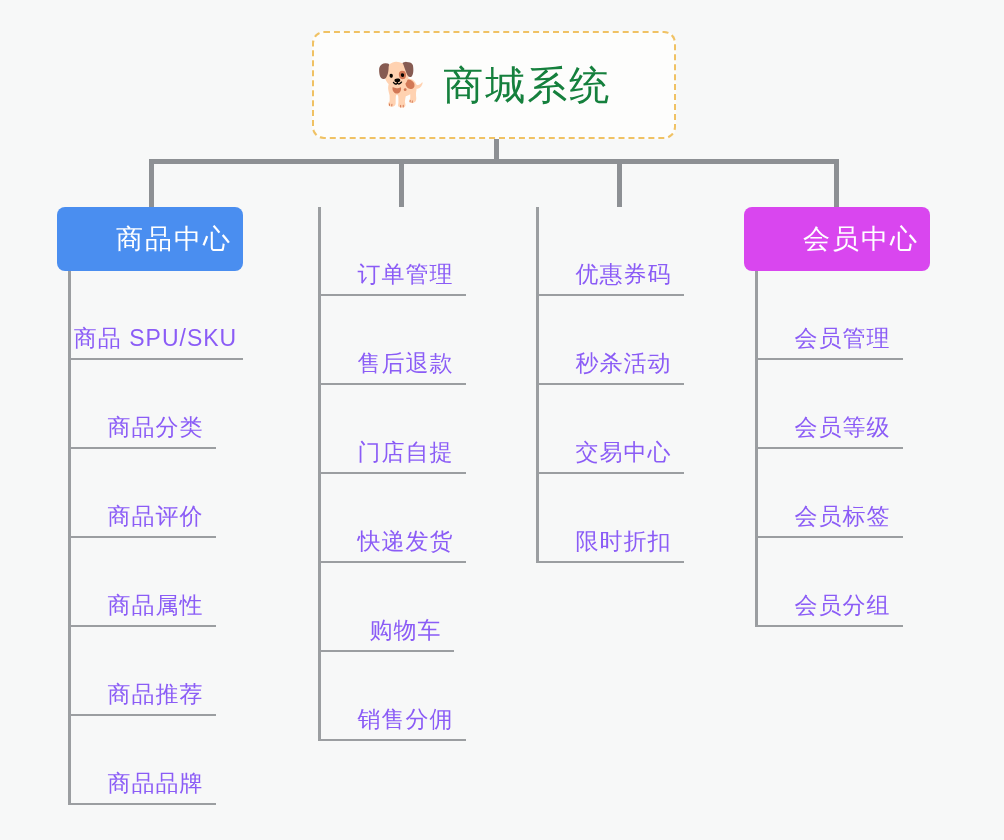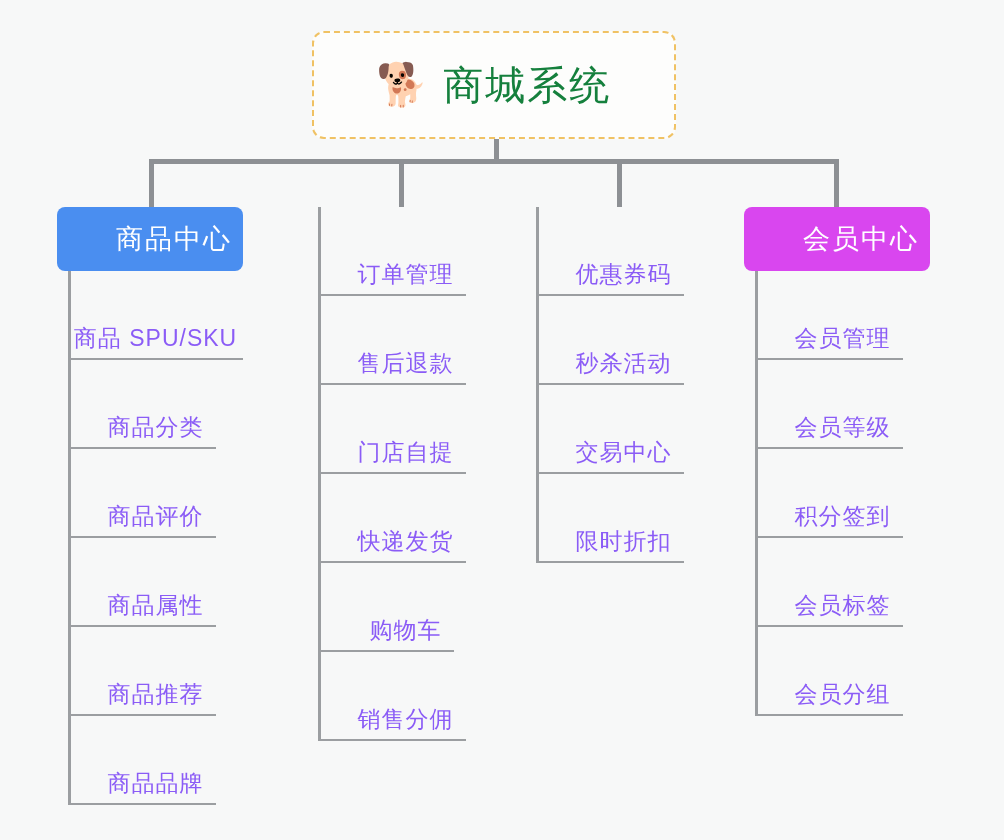--- a/index.html
+++ b/index.html
@@ -231,24 +231,20 @@
         <div class="trunk"></div>
         <div class="leaf">
           <span class="leaf-label">会员管理</span>
           <div class="leaf-underline" style="width: 147.5px;"></div>
         </div>
         <div class="leaf">
           <span class="leaf-label">会员等级</span>
           <div class="leaf-underline" style="width: 147.5px;"></div>
         </div>
         <div class="leaf">
-          <span class="leaf-label">积分签到</span>
-          <div class="leaf-underline" style="width: 147.5px;"></div>
-        </div>
-        <div class="leaf">
           <span class="leaf-label">会员标签</span>
           <div class="leaf-underline" style="width: 147.5px;"></div>
         </div>
         <div class="leaf">
           <span class="leaf-label">会员分组</span>
           <div class="leaf-underline" style="width: 147.5px;"></div>
         </div>
       </div>
     </div>
   </div>

